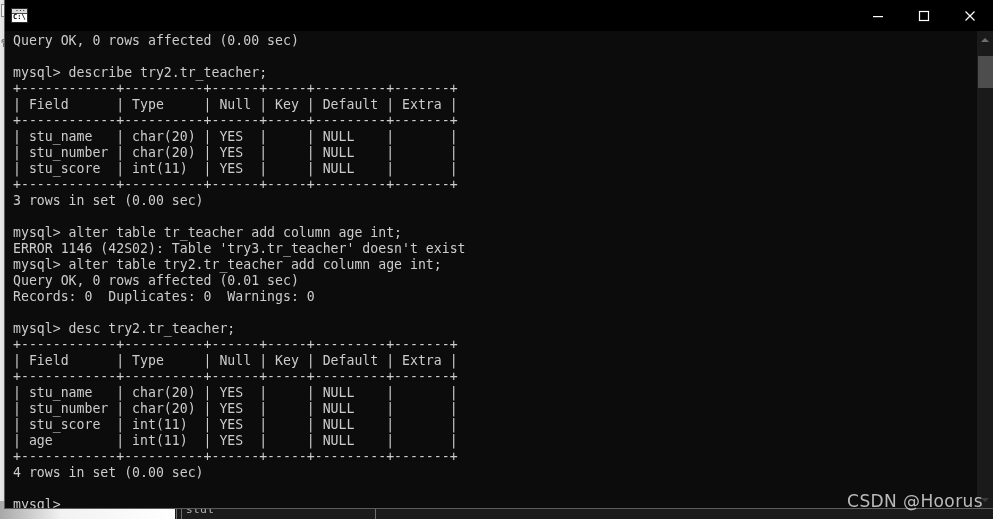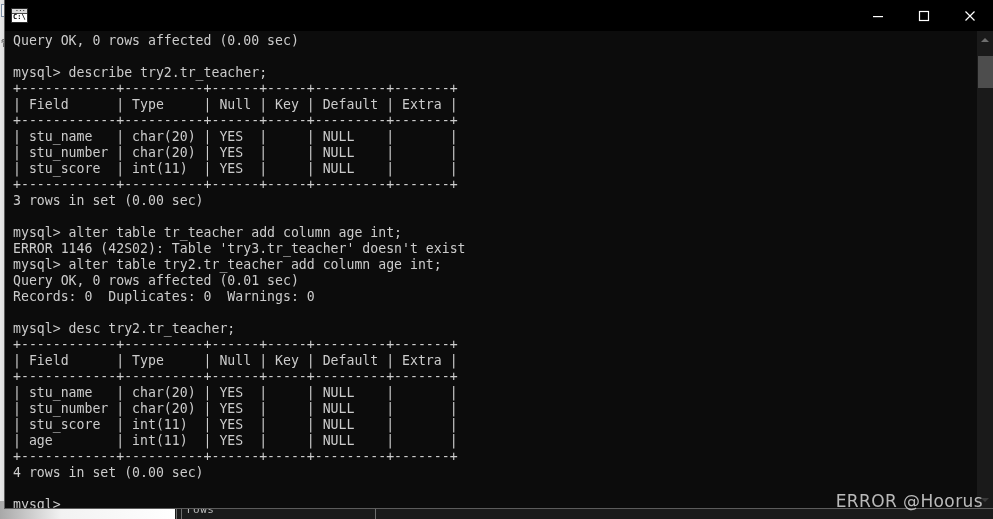--- a/index.html
+++ b/index.html
@@ -238,21 +238,21 @@
   <div class="bg-left-icon"></div>
   <div class="bg-left-glyph">管</div>
 </div>
 
 <div id="bg-window-bottom">
   <div class="bg-strip-white"></div>
   <div class="bg-strip-dark"></div>
   <div class="bg-cell-divider" style="left:176px;"></div>
   <div class="bg-cell-divider" style="left:181px;"></div>
   <div class="bg-cell-divider" style="left:375px;"></div>
-  <div class="bg-cell-label">rows</div>
+  <div class="bg-cell-label">stdl</div>
 </div>
 
 <div id="console-window">
 
   <div id="title-bar">
 
     <div id="console-icon">
       <div class="icon-titlestrip">
         <span class="icon-dots">•••</span>
       </div>
@@ -317,13 +317,13 @@
         <div class="arrow-glyph arrow-up"></div>
       </div>
       <div id="scroll-thumb"></div>
       <div id="scroll-down-arrow">
         <div class="arrow-glyph arrow-down"></div>
       </div>
     </div>
   </div>
 </div>
 
-<div id="watermark">ERROR @Hoorus</div>
+<div id="watermark">CSDN @Hoorus</div>
 
 </body></html>

